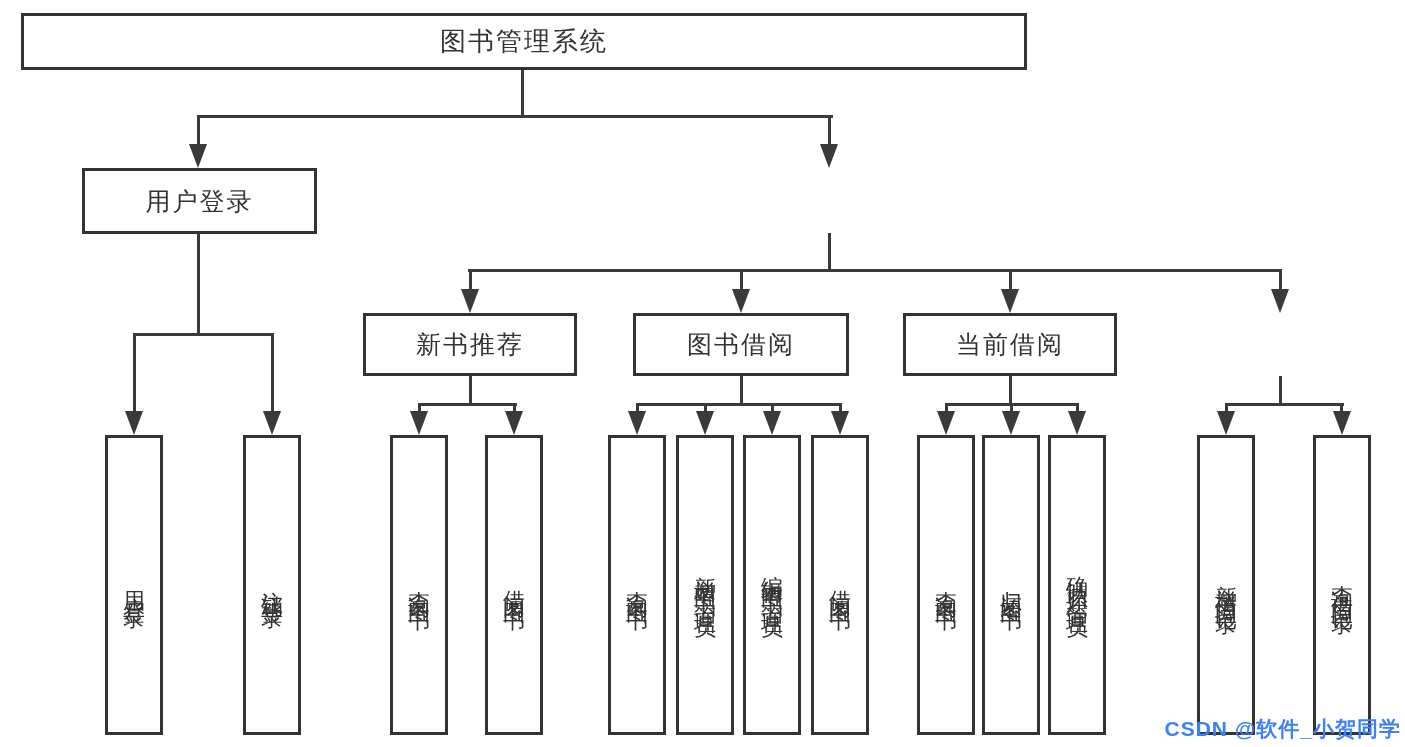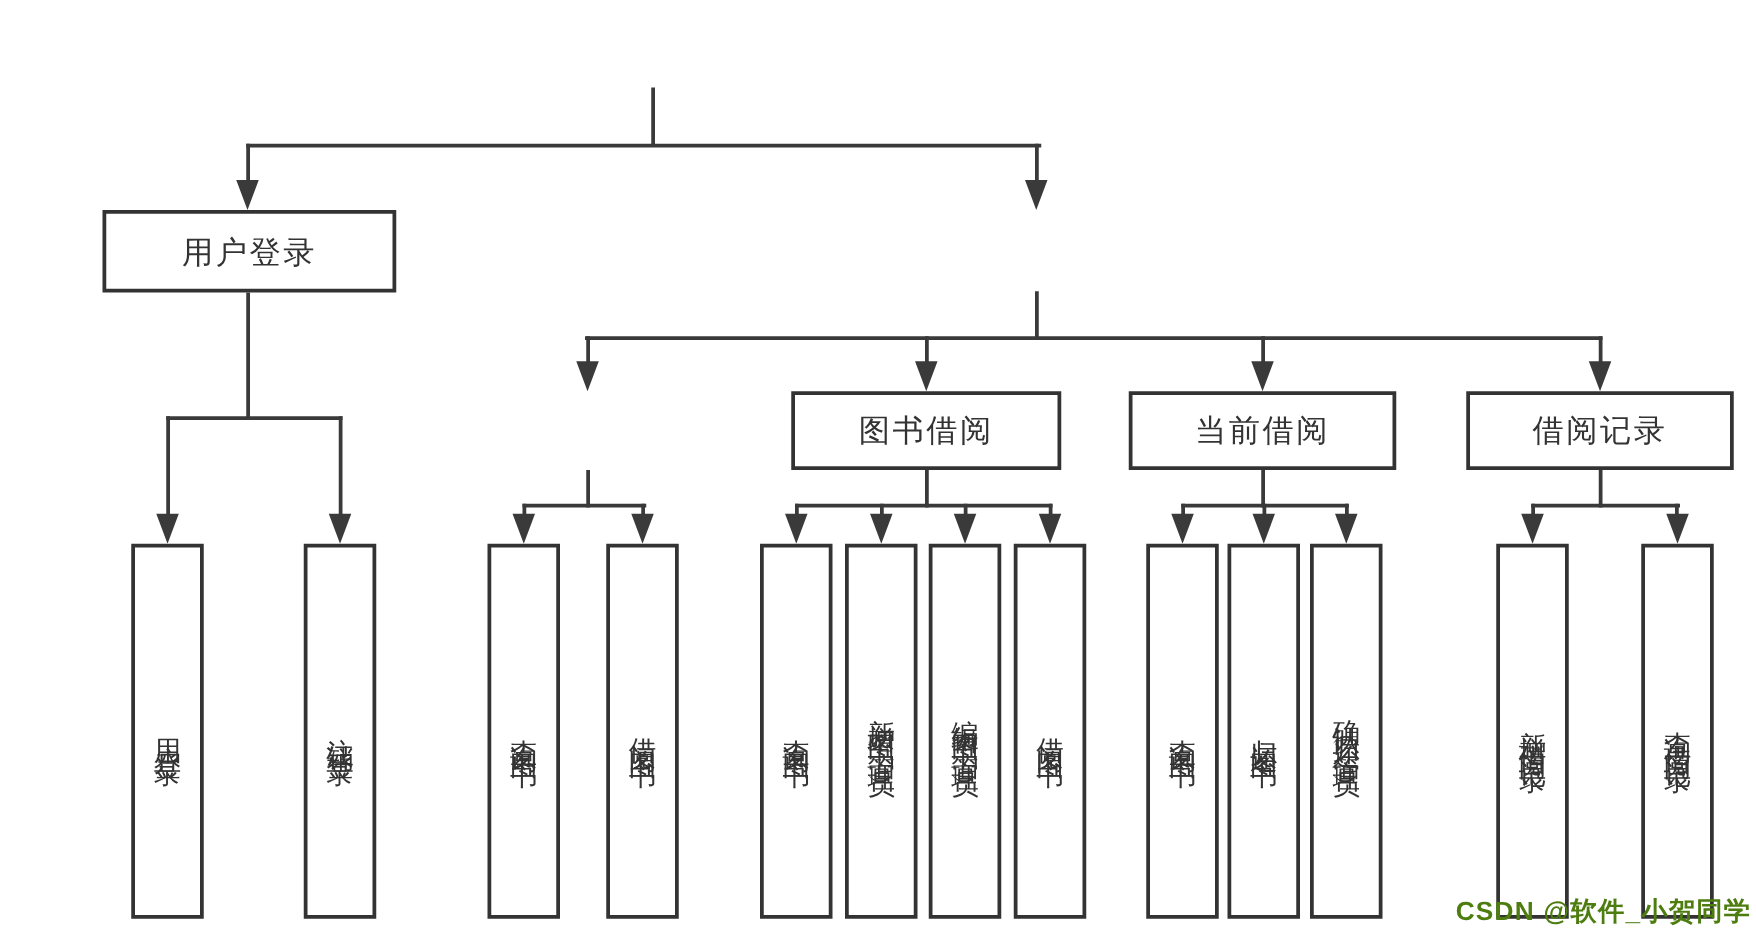--- a/index.html
+++ b/index.html
@@ -54,30 +54,31 @@
     border-left: 9px solid transparent;
     border-right: 9px solid transparent;
     border-top: 24px solid #3a3a3a;
   }
   .watermark {
     position: absolute;
     right: 4px;
     top: 715px;
     font-size: 21px;
     font-weight: bold;
-    color: #4d7c0f;
+    color: #3b82f6;
     letter-spacing: 1px;
     white-space: nowrap;
   }
 </style>
 </head>
 <body>
 
 <div id="canvas">
 
+  <div class="hbox root-box" style="left:21px; top:13px; width:1006px; height:57px;">图书管理系统</div>
 
   <div class="line" style="left:521px; top:70px; width:3px; height:47px;"></div>
   <div class="line" style="left:197px; top:115px; width:636px; height:3px;"></div>
   <div class="line" style="left:197px; top:115px; width:3px; height:32px;"></div>
   <div class="arrow" style="left:189px; top:144px;"></div>
   <div class="line" style="left:828px; top:115px; width:3px; height:32px;"></div>
   <div class="arrow" style="left:820px; top:144px;"></div>
 
   <div class="hbox" style="left:82px; top:168px; width:235px; height:66px;">用户登录</div>
 
@@ -92,23 +93,23 @@
   <div class="line" style="left:468px; top:269px; width:814px; height:3px;"></div>
   <div class="line" style="left:469px; top:269px; width:3px; height:24px;"></div>
   <div class="arrow" style="left:461px; top:289px;"></div>
   <div class="line" style="left:740px; top:269px; width:3px; height:24px;"></div>
   <div class="arrow" style="left:732px; top:289px;"></div>
   <div class="line" style="left:1009px; top:269px; width:3px; height:24px;"></div>
   <div class="arrow" style="left:1001px; top:289px;"></div>
   <div class="line" style="left:1279px; top:269px; width:3px; height:24px;"></div>
   <div class="arrow" style="left:1271px; top:289px;"></div>
 
+  <div class="hbox" style="left:363px; top:313px; width:214px; height:63px;">新书推荐</div>
   <div class="hbox" style="left:903px; top:313px; width:214px; height:63px;">当前借阅</div>
   <div class="hbox" style="left:633px; top:313px; width:216px; height:63px;">图书借阅</div>
-  <div class="hbox" style="left:1173px; top:313px; width:214px; height:63px;">借阅记录</div>
 
   <div class="line" style="left:469px; top:376px; width:3px; height:30px;"></div>
   <div class="line" style="left:418px; top:403px; width:99px; height:3px;"></div>
   <div class="line" style="left:418px; top:403px; width:3px; height:14px;"></div>
   <div class="arrow" style="left:410px; top:411px;"></div>
   <div class="line" style="left:513px; top:403px; width:3px; height:14px;"></div>
   <div class="arrow" style="left:505px; top:411px;"></div>
 
   <div class="line" style="left:740px; top:376px; width:3px; height:30px;"></div>
   <div class="line" style="left:636px; top:403px; width:206px; height:3px;"></div>

